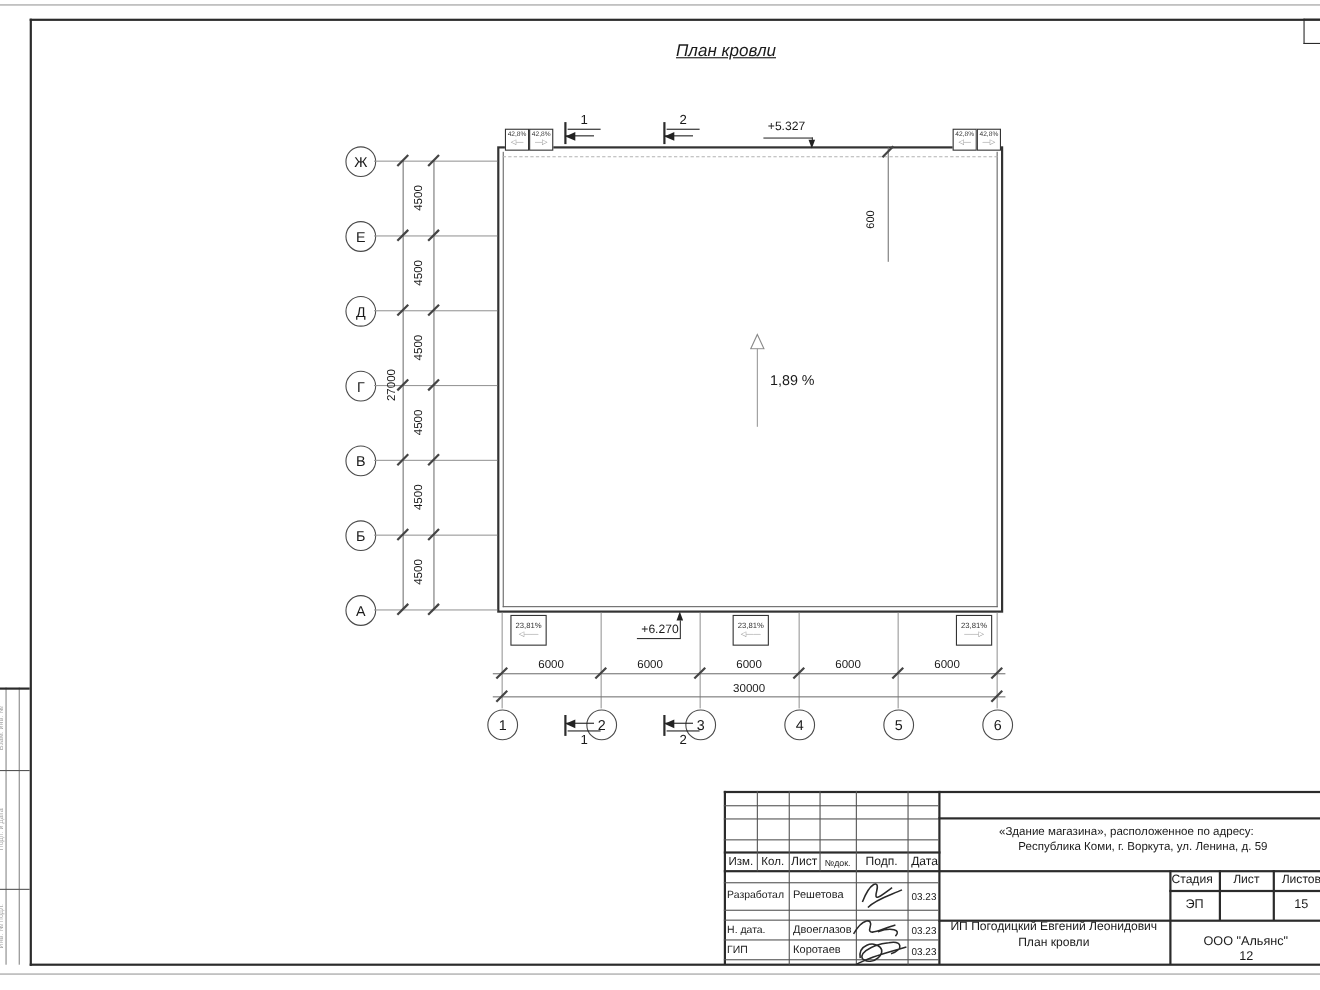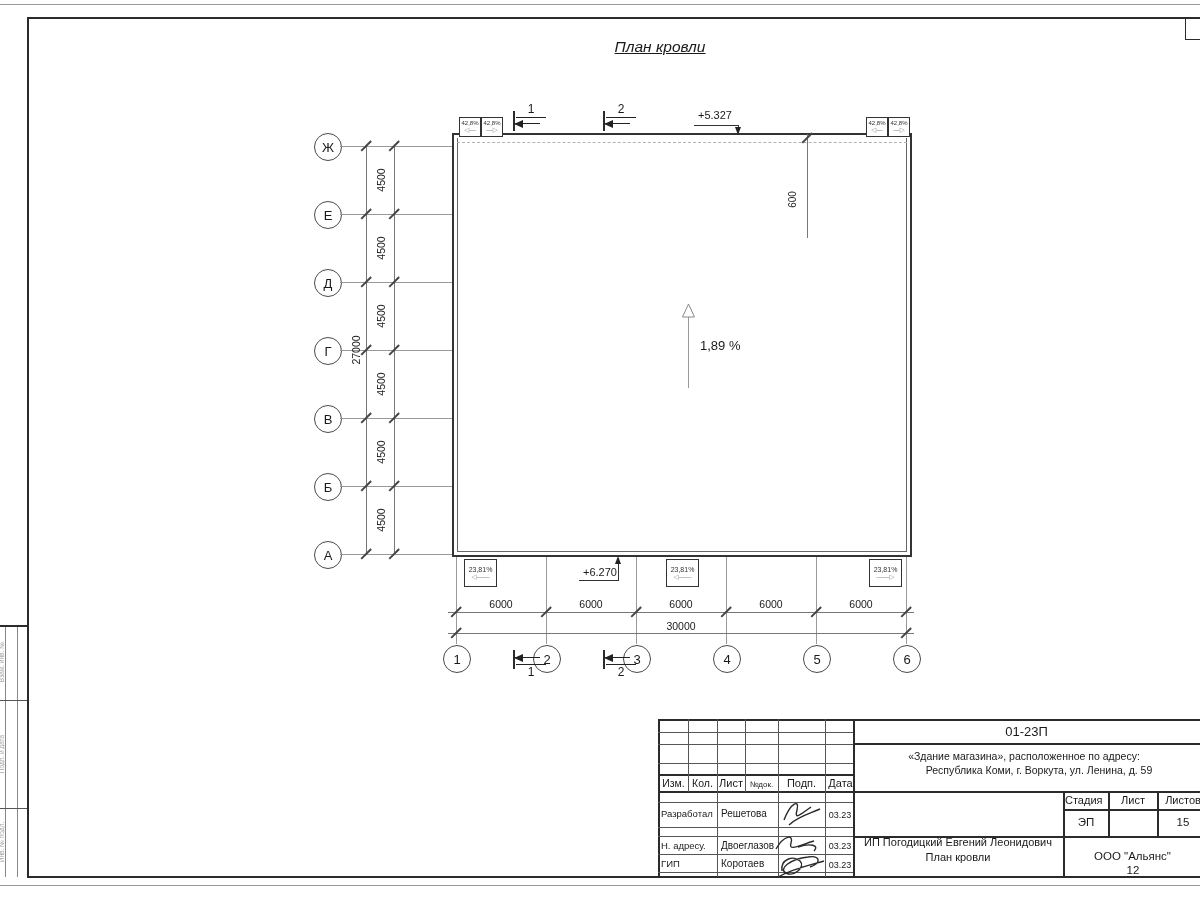--- a/index.html
+++ b/index.html
@@ -238,37 +238,36 @@
   <div class="tb ctr" style="left:688px;top:777px;width:29px;font-size:10.5px;">Кол.</div>
   <div class="tb ctr" style="left:717px;top:777px;width:28px;font-size:11px;">Лист</div>
   <div class="tb ctr" style="left:745px;top:780px;width:33px;font-size:8px;">№док.</div>
   <div class="tb ctr" style="left:778px;top:777px;width:47px;font-size:11px;">Подп.</div>
   <div class="tb ctr" style="left:825px;top:777px;width:31px;font-size:11px;">Дата</div>
 
   <div class="tb" style="left:661px;top:808px;font-size:9.5px;">Разработал</div>
   <div class="tb" style="left:721px;top:808px;font-size:10px;">Решетова</div>
   <div class="tb ctr" style="left:827px;top:810px;width:26px;font-size:9px;">03.23</div>
 
-  <div class="tb" style="left:661px;top:840px;font-size:9.5px;">Н. адресу.</div>
+  <div class="tb" style="left:661px;top:840px;font-size:9.5px;">Н. дата.</div>
   <div class="tb" style="left:721px;top:840px;font-size:10px;">Двоеглазов</div>
   <div class="tb ctr" style="left:827px;top:841px;width:26px;font-size:9px;">03.23</div>
 
   <div class="tb" style="left:661px;top:858px;font-size:9.5px;">ГИП</div>
   <div class="tb" style="left:721px;top:858px;font-size:10px;">Коротаев</div>
   <div class="tb ctr" style="left:827px;top:860px;width:26px;font-size:9px;">03.23</div>
 
   <svg style="position:absolute;left:781px;top:798px;" width="42" height="30" viewBox="0 0 42 30">
     <path d="M3,22 C10,4 19,1 16,12 C13,23 20,16 30,9 M8,27 C16,19 28,16 39,11" fill="none" stroke="#2a2a2a" stroke-width="1.4"></path>
   </svg>
   <svg style="position:absolute;left:770px;top:833px;" width="62" height="46" viewBox="0 0 62 46">
     <path d="M6,16 C14,2 24,1 21,10 C18,19 30,12 44,8 M28,14 C40,10 50,12 44,18" fill="none" stroke="#2a2a2a" stroke-width="1.4"></path>
     <path d="M12,38 C10,26 24,22 30,28 C36,34 24,44 16,40 C8,36 20,26 38,24 C50,22 52,30 40,34 M8,44 C22,36 40,32 54,28" fill="none" stroke="#2a2a2a" stroke-width="1.4"></path>
   </svg>
 
-  <div class="tb ctr" style="left:853px;top:724px;width:347px;font-size:13px;">01-23П</div>
   <div class="tb ctr" style="left:853px;top:750px;width:342px;font-size:10.5px;">«Здание магазина», расположенное по адресу:</div>
   <div class="tb ctr" style="left:853px;top:764px;width:372px;font-size:10.5px;">Республика Коми, г. Воркута, ул. Ленина, д. 59</div>
   <div class="tb ctr" style="left:855px;top:808px;width:206px;font-size:11px;margin-top:28px;">ИП Погодицкий Евгений Леонидович</div>
 
   <div class="tb ctr" style="left:1065px;top:794px;width:24px;font-size:11px;">Стадия</div>
   <div class="tb ctr" style="left:1110px;top:794px;width:46px;font-size:11px;">Лист</div>
   <div class="tb ctr" style="left:1159px;top:794px;width:48px;font-size:11px;">Листов</div>
   <div class="tb ctr" style="left:1065px;top:816px;width:42px;font-size:11.5px;">ЭП</div>
   <div class="tb ctr" style="left:1110px;top:816px;width:46px;font-size:11.5px;margin-top:48px;">12</div>
   <div class="tb ctr" style="left:1159px;top:816px;width:48px;font-size:11.5px;">15</div>

